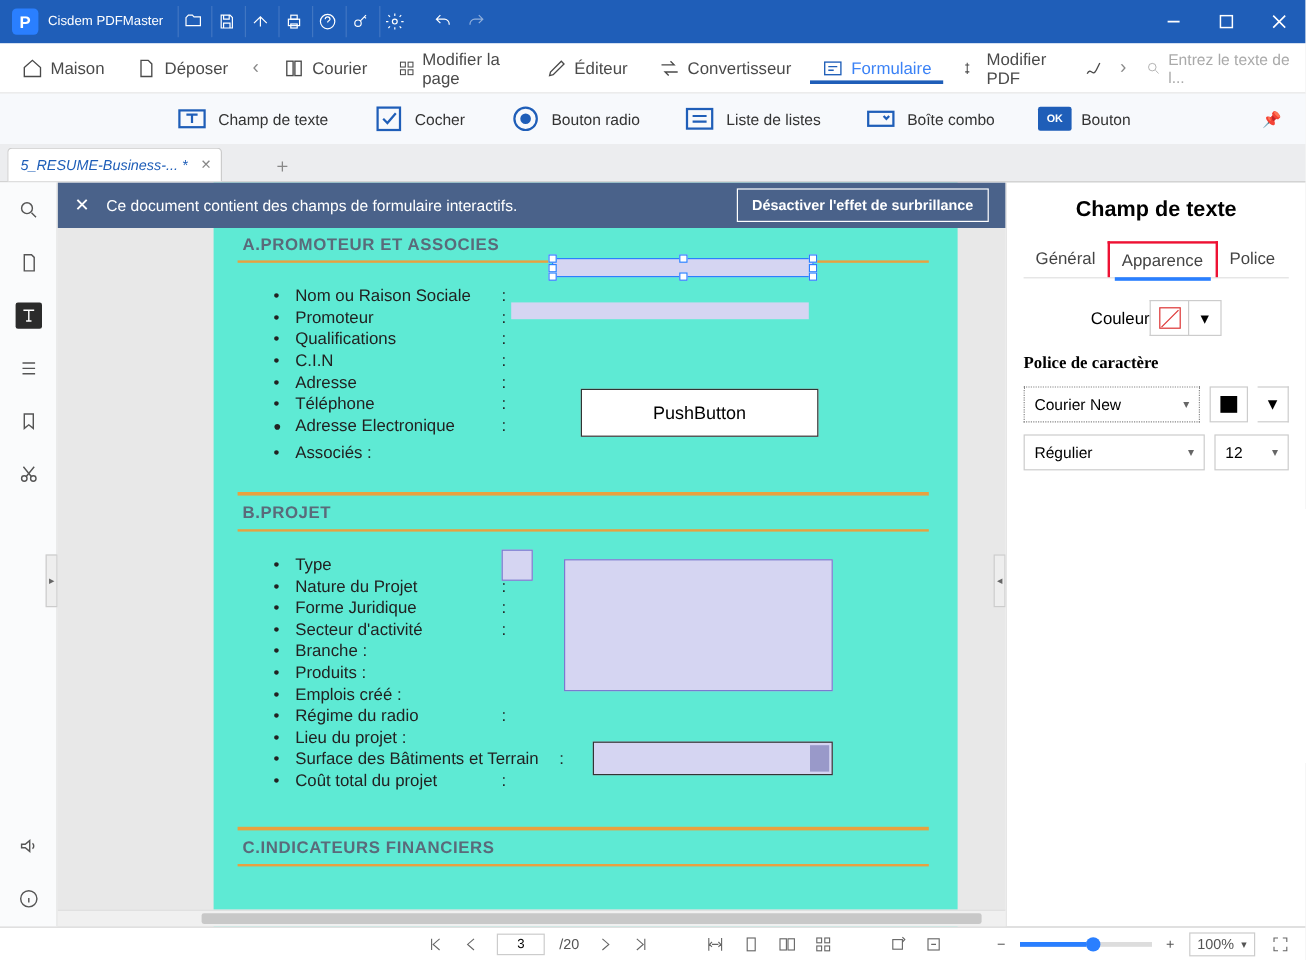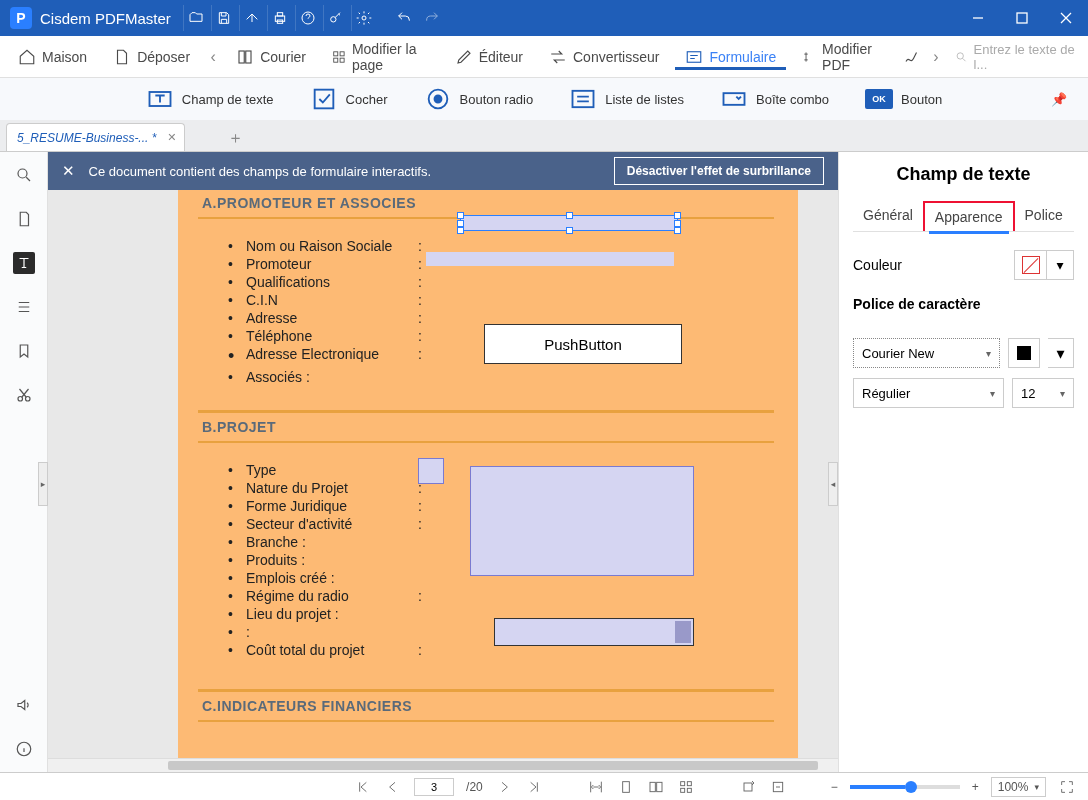--- a/index.html
+++ b/index.html
@@ -1,21 +1,21 @@
 <!DOCTYPE html>
 <html><head>
 <meta charset="utf-8">
 <style>
 * { margin:0; padding:0; box-sizing:border-box; font-family:'Segoe UI',sans-serif; }
 body { width:1088px; height:800px; background:#fff; overflow:hidden; position:relative; }
 
 
 .titlebar { height:36px; background:#1f5eb8; display:flex; align-items:center; color:#fff; }
 .app-icon { width:22px; height:22px; background:#2a7fff; border-radius:4px; margin:0 8px 0 10px; display:flex; align-items:center; justify-content:center; font-weight:bold; font-size:14px; }
-.app-title { font-size:15px; margin-right:12px; }
+.app-title { font-size:11px; margin-right:12px; }
 .tb-btns { display:flex; gap:2px; }
 .tb-btn { width:26px; height:26px; display:flex; align-items:center; justify-content:center; border-left:1px solid rgba(255,255,255,0.15); }
 .tb-btn svg { width:16px; height:16px; stroke:#fff; fill:none; stroke-width:1.5; }
 .tb-spacer { flex:1; }
 .win-btn { width:44px; height:36px; display:flex; align-items:center; justify-content:center; }
 .win-btn svg { stroke:#fff; fill:none; stroke-width:1.3; }
 
 
 .ribbon { height:42px; display:flex; align-items:center; padding:0 8px; border-bottom:1px solid #e0e0e0; gap:6px; }
 .ribbon-item { display:flex; align-items:center; gap:6px; padding:4px 10px; color:#4a4a4a; font-size:14px; }
@@ -49,21 +49,21 @@
 .leftbar .lb-icon svg { stroke:#555; fill:none; stroke-width:1.6; width:18px; height:18px; }
 .leftbar .lb-icon.sel svg { stroke:#fff; }
 .leftbar .bottom { position:absolute; bottom:12px; display:flex; flex-direction:column; gap:22px; align-items:center; }
 .leftbar .chevr { position:absolute; right:-1px; top:50%; width:10px; height:44px; background:#eee; border:1px solid #ccc; display:flex; align-items:center; justify-content:center; font-size:9px; color:#666; }
 
 .docarea { flex:1; background:#e8e8e8; position:relative; overflow:hidden; }
 .banner { position:absolute; top:0; left:0; right:0; height:38px; background:#4a628a; color:#fff; display:flex; align-items:center; padding:0 14px; font-size:13px; gap:14px; z-index:5; }
 .banner .bx { font-size:15px; }
 .banner .bspacer { flex:1; }
 .banner button { background:transparent; border:1px solid #fff; color:#fff; padding:6px 12px; font-size:12px; cursor:pointer;font-weight:bold; }
-.page { position:absolute; top:0; left:130px; width:620px; height:100%; background:#fdba74; padding:48px 24px 20px 20px; overflow:hidden; }
+.page { position:absolute; top:0; left:130px; width:620px; height:100%; background:#5eead4; padding:48px 24px 20px 20px; overflow:hidden; }
 .section-hdr { border-top:3px solid #e8a13f; border-bottom:2px solid #e8a13f; padding:6px 4px; margin-bottom:18px; font-weight:600; color:#5a6a7a; font-size:14px; letter-spacing:0.5px; }
 .section-hdr.first { margin-top:-14px; }
 .bullets { margin-left:30px; margin-bottom:24px; font-size:14px; color:#222; }
 .bullets .row { display:flex; padding:1px 0; }
 .bullets .row .dot { width:18px; }
 .bullets .row .lbl { width:172px; }
 .bullets .row .colon { width:16px; }
 .fieldbox { position:absolute; background:#d5d5f2; border:1px solid #7a7ad0; }
 .fieldbox.sel { border:1px solid #2a7fff; }
 .handle { position:absolute; width:7px; height:7px; background:#fff; border:1px solid #2a7fff; }
@@ -74,30 +74,30 @@
 .hscroll { position:absolute; left:0; right:0; bottom:0; height:14px; background:#f0f0f0; border-top:1px solid #ddd; }
 .hscroll .thumb { position:absolute; left:120px; right:20px; top:2px; bottom:2px; background:#c8c8c8; border-radius:2px; }
 
 
 .rightpanel { width:250px; border-left:1px solid #e0e0e0; padding:12px 14px; }
 .rp-title { text-align:center; font-weight:bold; font-size:18px; margin-bottom:16px; }
 .rp-tabs { display:flex; border-bottom:1px solid #e0e0e0; margin-bottom:18px; }
 .rp-tab { padding:6px 10px; font-size:14px; color:#444; }
 .rp-tab.active { border:2px solid #e13; border-bottom:none; position:relative; }
 .rp-tab.active::after { content:''; position:absolute; left:4px; right:4px; bottom:-3px; height:3px; background:#2a7fff; }
-.rp-row { display:flex; align-items:center; justify-content:space-between; margin-bottom:16px; font-size:14px; }
+.rp-row { display:flex; align-items:center; justify-content:center; margin-bottom:16px; font-size:14px; }
 .rp-sel { display:flex; align-items:center; height:30px; border:1px solid #ccc; padding:0 8px; font-size:13px; justify-content:space-between; }
 .rp-sel.dotted { border:1px dotted #888; font-family:'Courier New',monospace; }
 .rp-sel .chv { font-size:10px; color:#666; }
 .rp-row2 { display:flex; gap:8px; margin-bottom:10px; }
 .col-swatch { width:48px; height:30px; border:1px solid #ccc; display:flex; align-items:center; justify-content:center; }
 .col-swatch .slash { width:18px; height:18px; border:1px solid #d33; position:relative; }
 .col-swatch .slash::after { content:''; position:absolute; left:-2px; right:-2px; top:50%; border-top:1.5px solid #d33; transform:rotate(-45deg); }
 .col-swatch .black { width:14px; height:14px; background:#000; }
-.rp-label { font-size:14px; font-weight:600; margin-bottom:26px; }
+.rp-label { font-size:14px; font-weight:600; margin-bottom:10px;font-family:Liberation Serif, serif; }
 
 
 .statusbar { height:28px; border-top:1px solid #ccc; display:flex; align-items:center; padding:0 12px; gap:12px; font-size:12px; color:#555; }
 .sb-icon { width:18px; height:18px; display:flex; align-items:center; justify-content:center; }
 .sb-icon svg { stroke:#666; fill:none; stroke-width:1.4; width:16px; height:16px; }
 .statusbar input.pg { width:40px; text-align:center; border:1px solid #ccc; height:18px; font-size:11px; }
 .zoomslider { width:110px; height:4px; background:#ddd; position:relative; }
 .zoomslider .track { position:absolute; left:0; width:50%; height:100%; background:#2a7fff; }
 .zoomslider .knob { position:absolute; left:50%; top:-4px; width:12px; height:12px; background:#2a7fff; border-radius:50%; }
 .zoom-sel { border:1px solid #ccc; padding:2px 6px; display:flex; align-items:center; gap:6px; }
@@ -467,20 +467,21 @@
             <span class="dot">•</span>
             <span class="lbl">Régime du radio</span>
             <span class="colon">:</span>
           </div>
         <div class="row">
             <span class="dot">•</span>
             <span class="lbl">Lieu du projet :</span>
           </div>
         <div class="row">
             <span class="dot">•</span>
+            <span class="lbl" style="width:220px;">Surface des Bâtiments et Terrain</span>
             <span class="colon">:</span>
           </div>
         <div class="row">
             <span class="dot">•</span>
             <span class="lbl">   Coût total du projet</span>
             <span class="colon">:</span>
           </div>
       </div>
       <div class="fieldbox" style="left:240px;top:306px;width:26px;height:26px;"></div>
       <div class="fieldbox" style="left:292px;top:314px;width:224px;height:110px;"></div>

